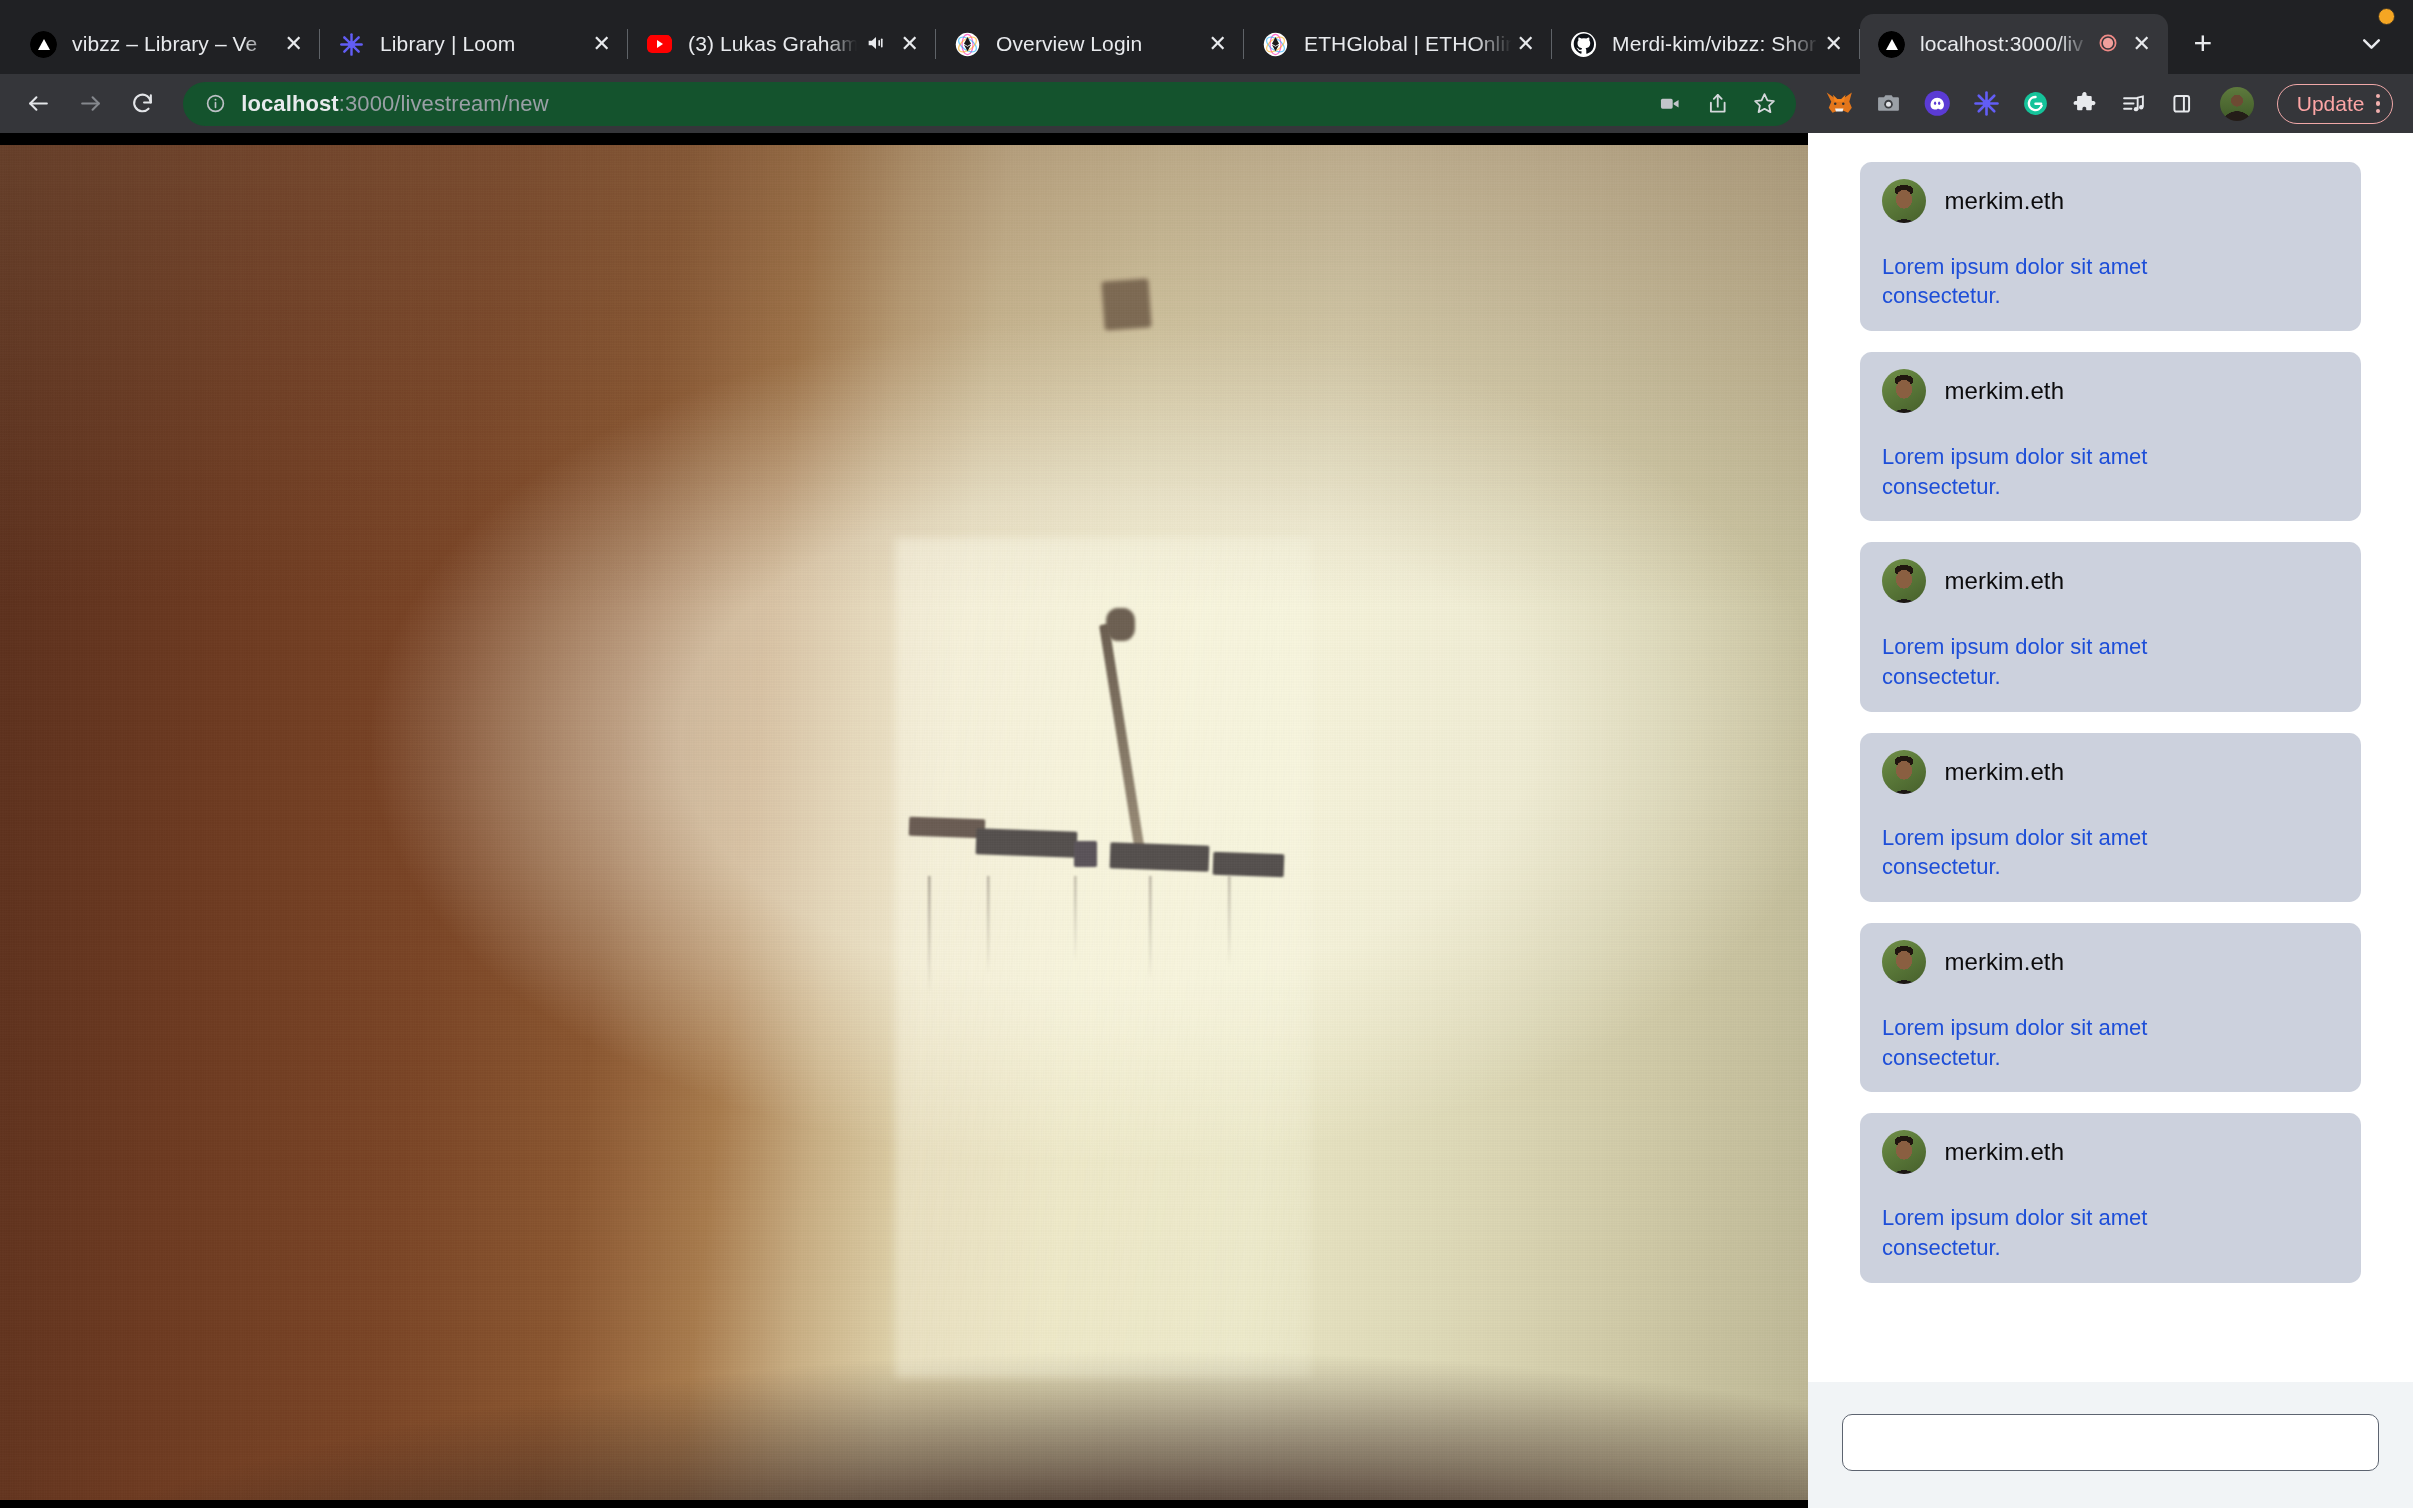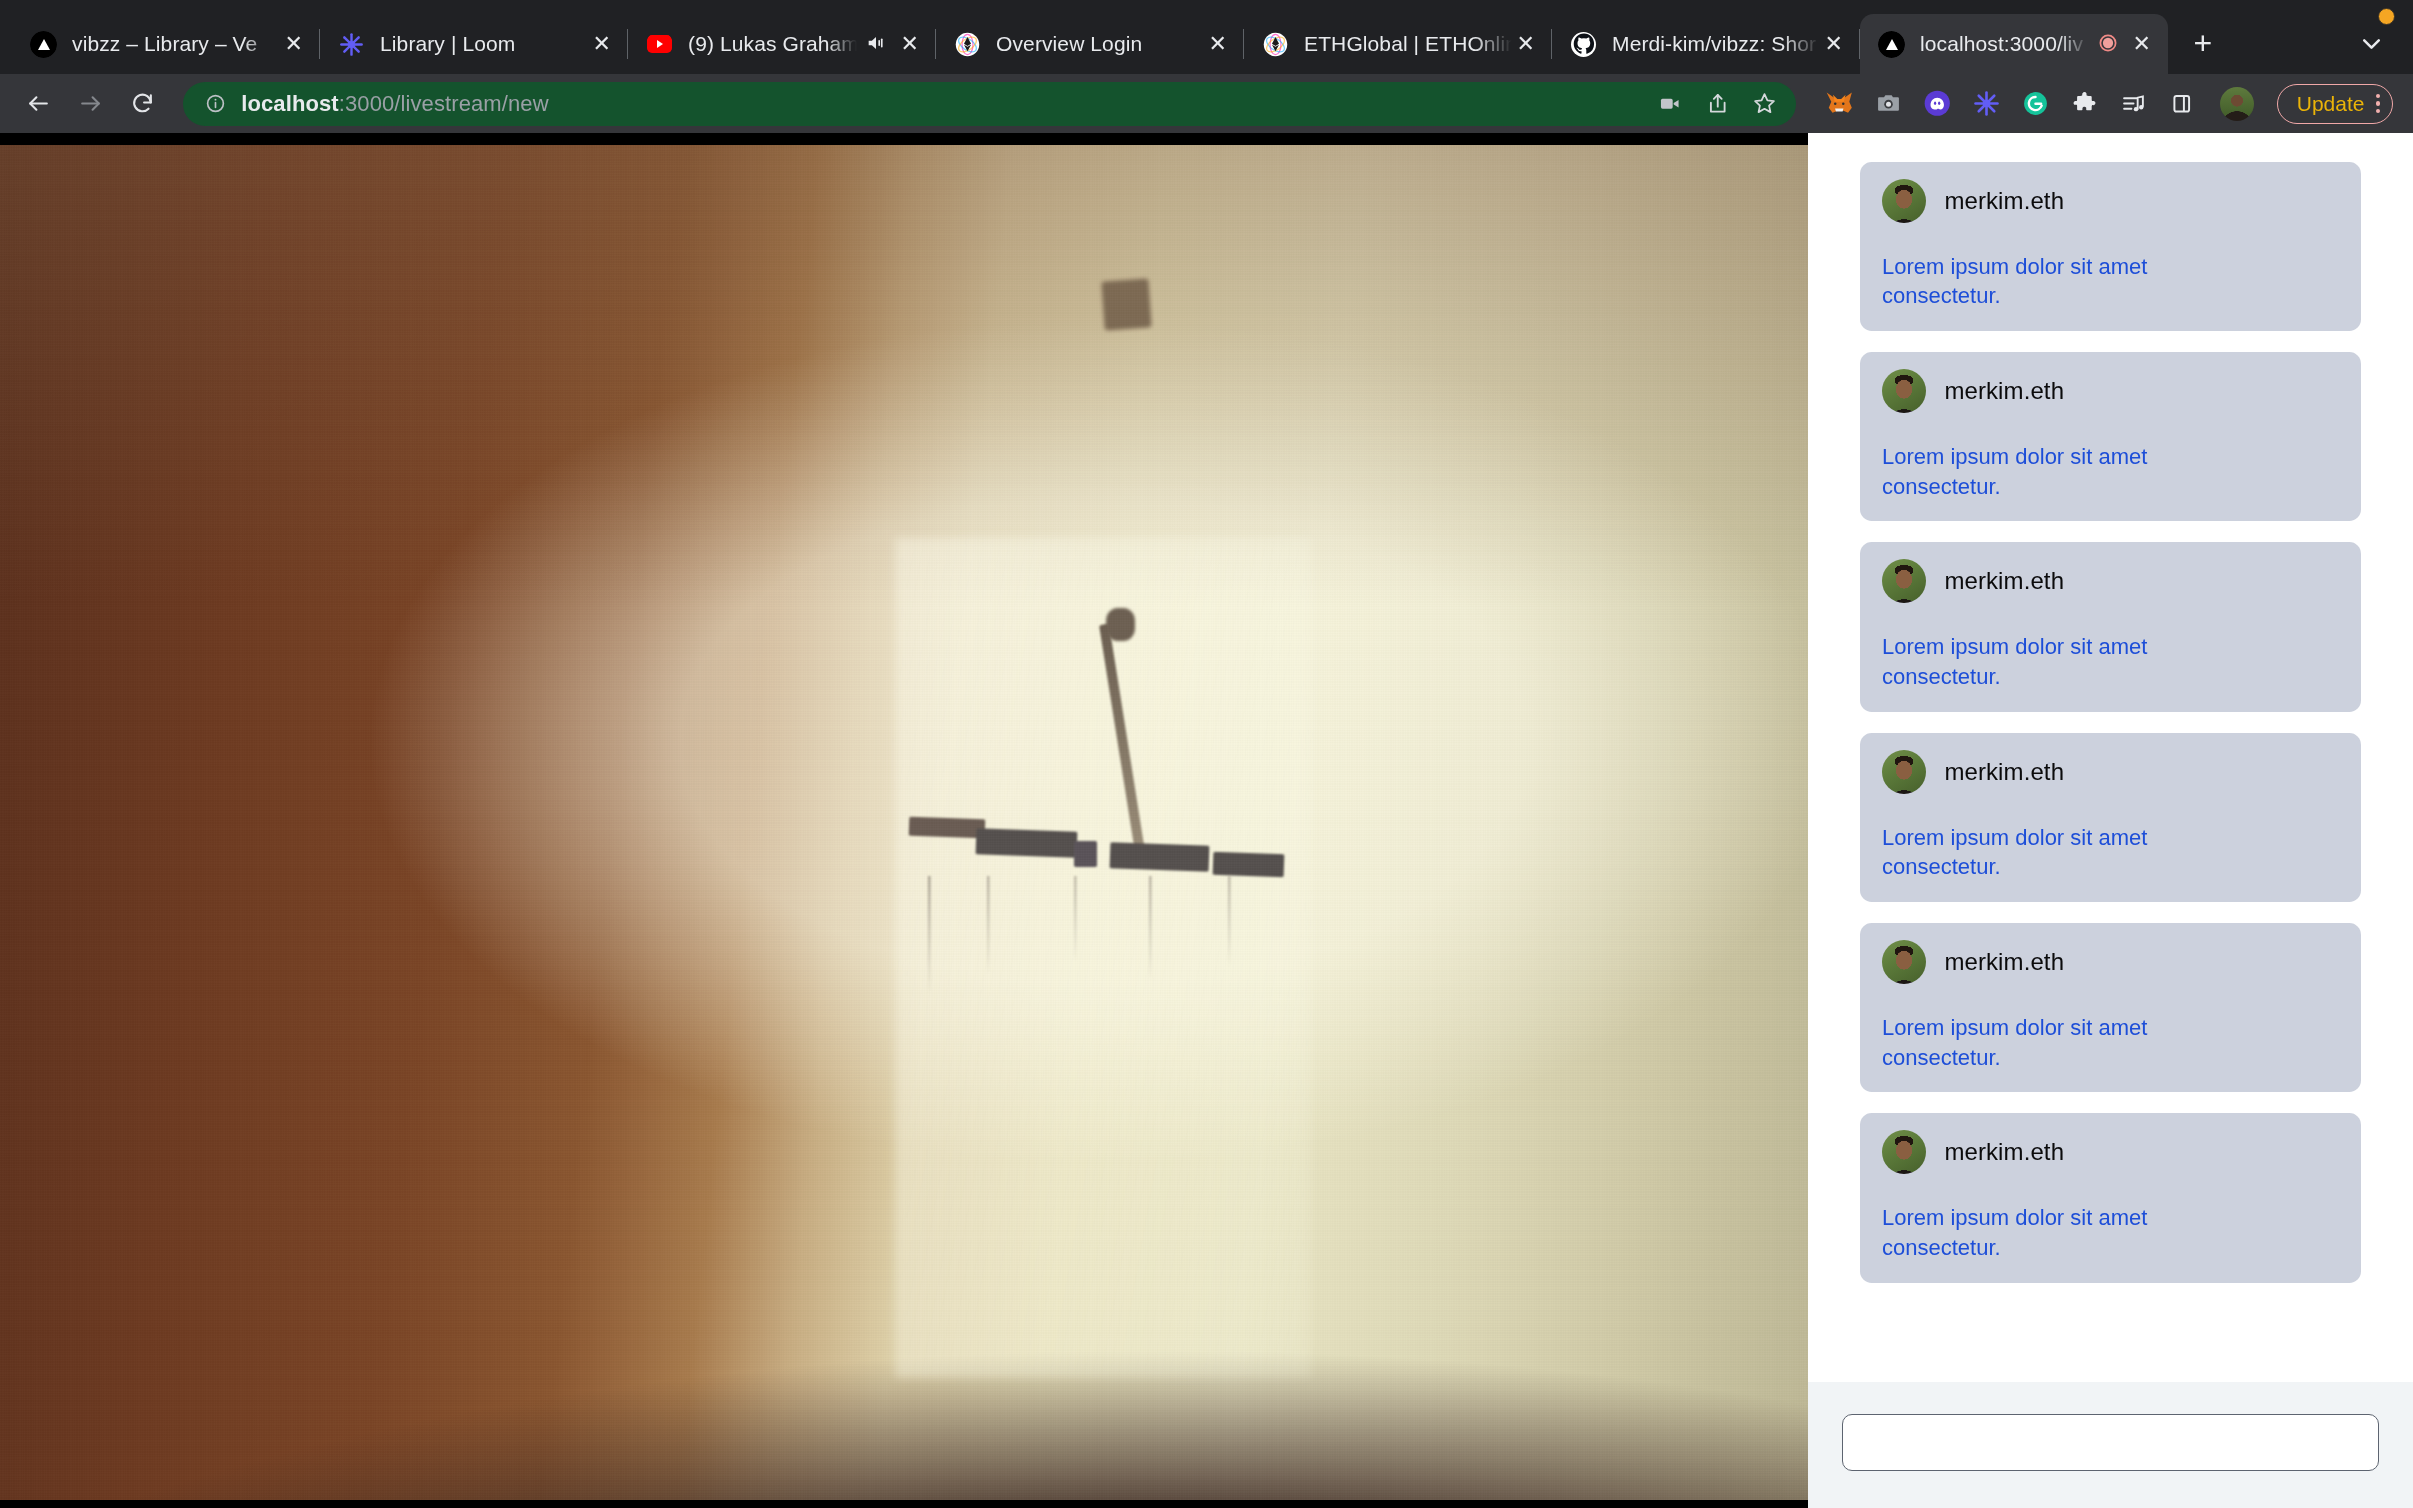--- a/index.html
+++ b/index.html
@@ -187,21 +187,21 @@
     background:
       radial-gradient(circle at 50% 118%, #241d18 0 36%, transparent 37%),
       radial-gradient(circle at 50% 40%, #6d4a33 0 22%, transparent 23%),
       linear-gradient(#5e7a3d,#3f5a28);
     margin-left: 8.4px;
   }
   .update-btn {
     margin-left: 13.4px;
     height: 40px;
     border: 1.7px solid #f0a8a8;
-    color: #eab308;
+    color: #fca5a5;
     border-radius: 20px;
     font-size: 21px;
     display:flex;align-items:center;
     padding: 0 11.7px 0 18.4px;
     gap: 11.7px;
     white-space: nowrap;
   }
   .kebab { display:flex;flex-direction:column;gap:3.4px;align-items:center; }
   .kebab span { width:4.2px;height:4.2px;border-radius:50%;background:#f2b0ae;display:block; }
 
@@ -429,21 +429,21 @@
           </span>
           <span class="tab-title">Library | Loom</span>
           <span class="tab-close">✕</span>
         </div>
         <div class="tab">
           <span class="favicon">
             <span class="fv-yt">
               <i></i>
             </span>
           </span>
-          <span class="tab-title">(9) Lukas Graham</span>
+          <span class="tab-title">(3) Lukas Graham</span>
           <span class="tab-extra">
             <span><svg width="22" height="22" viewBox="0 0 24 24" fill="#e8eaed">
                 <path d="M4 9.5h3.5L12 5.5v13L7.5 14.5H4z"></path>
                 <path d="M15.5 9.5v5" stroke="#e8eaed" stroke-width="1.8" stroke-linecap="round"></path>
                 <path d="M18.3 8v8" stroke="#e8eaed" stroke-width="1.8" stroke-linecap="round"></path>
               </svg></span>
           </span>
           <span class="tab-close">✕</span>
         </div>
         <div class="tab">

